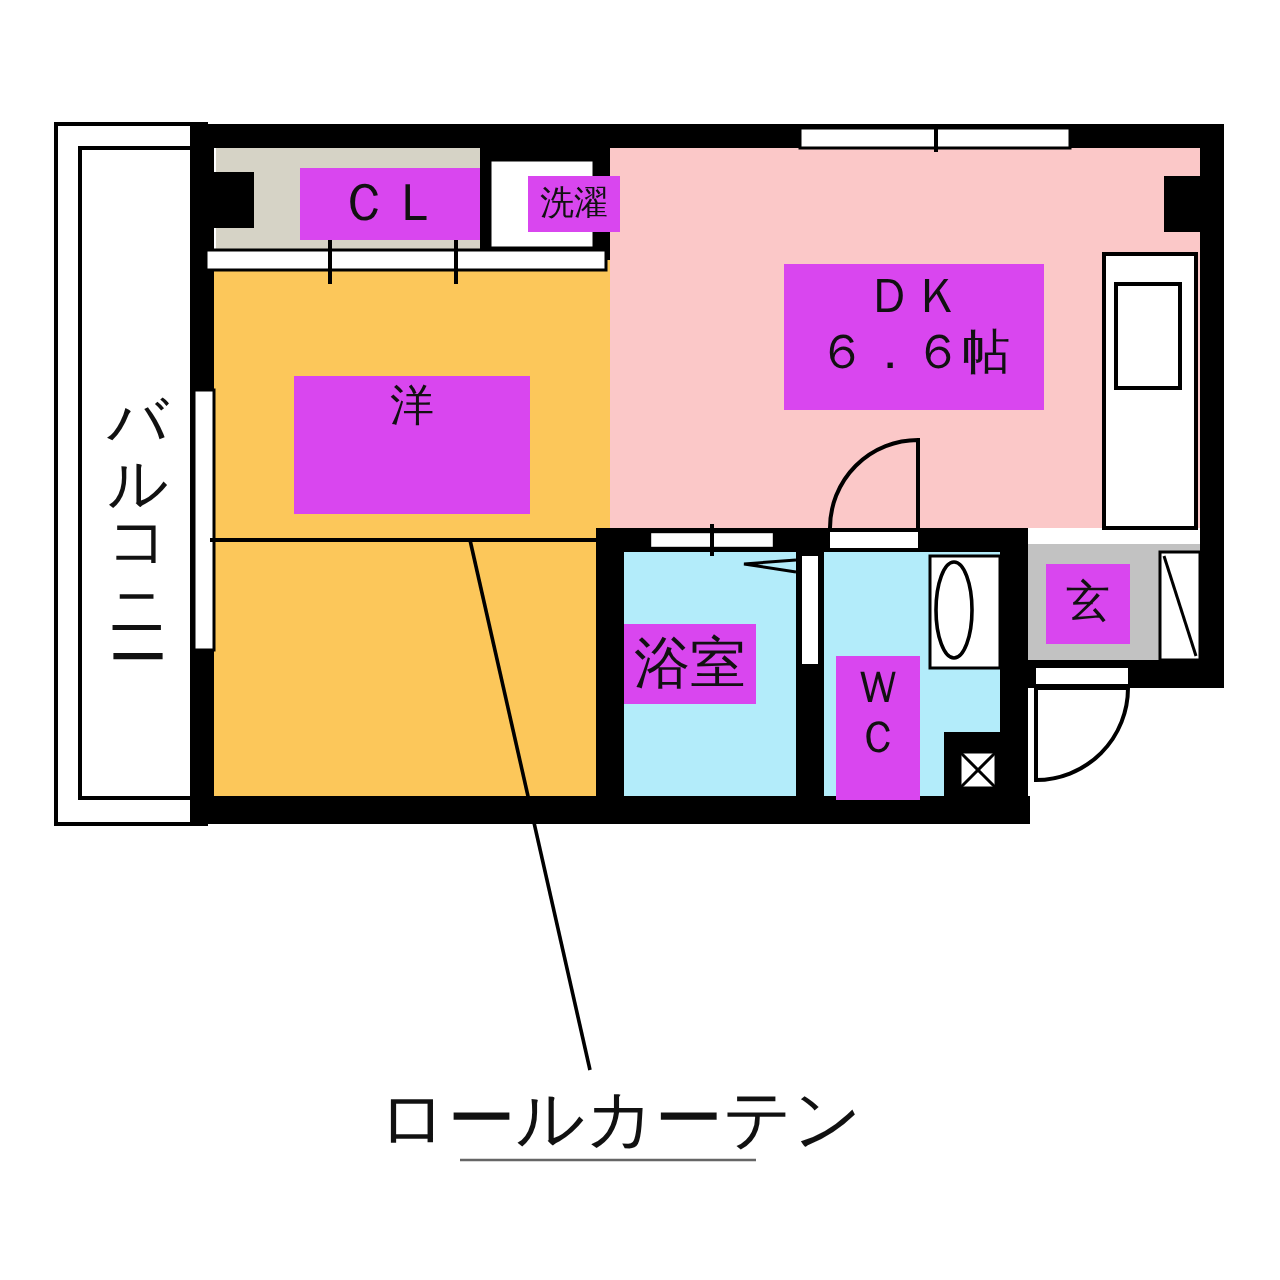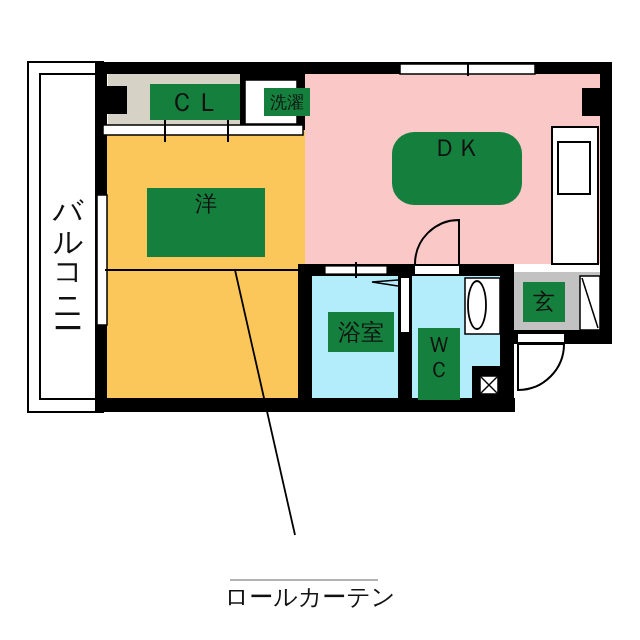--- a/index.html
+++ b/index.html
@@ -1,18 +1,18 @@
 <!DOCTYPE html>
 <html><head>
 <meta charset="utf-8">
 <style>
   html,body{margin:0;padding:0;background:#fff;}
   body{width:640px;height:640px;position:relative;overflow:hidden;font-family:"DejaVu Sans","Liberation Sans",sans-serif;}
   .abs{position:absolute;box-sizing:border-box;}
-  .lbl{position:absolute;background:#15803d;color:#111;text-align:center;line-height:1.15;}
+  .lbl{position:absolute;background:#d946ef;color:#111;text-align:center;line-height:1.15;}
 </style>
 </head>
 <body>
 
 <svg class="abs" style="left:0;top:0" width="640" height="640" viewBox="0 0 640 640">
 
   <rect x="28" y="62" width="75" height="350" fill="#fff" stroke="#000" stroke-width="2"></rect>
   <rect x="40" y="74" width="58" height="325" fill="#fff" stroke="#000" stroke-width="2"></rect>
 
   <rect x="105" y="130" width="200" height="270" fill="#fcc75a"></rect>
@@ -80,28 +80,29 @@
   <line x1="230" y1="580" x2="378" y2="580" stroke="#666" stroke-width="1.2"></line>
 </svg>
 
 <div class="lbl" style="left:150px;top:84px;width:90px;height:36px;font-size:26px;line-height:36px;">ＣＬ</div>
 <div class="lbl" style="left:264px;top:88px;width:46px;height:28px;font-size:17px;line-height:28px;">洗濯</div>
 
 <div class="lbl" style="left:147px;top:188px;width:118px;height:66px;font-size:22px;padding-top:3px;">
   <div>洋</div>
 </div>
 
-<div class="lbl" style="left:392px;top:132px;width:130px;height:70px;font-size:24px;padding-top:3px;border-radius:22px;">
+<div class="lbl" style="left:392px;top:132px;width:130px;height:70px;font-size:24px;padding-top:3px;">
   <div>ＤＫ</div>
+  <div>６．６帖</div>
 </div>
 
-<div class="lbl" style="left:328px;top:312px;width:66px;height:40px;font-size:23px;line-height:40px;">浴室</div>
+<div class="lbl" style="left:312px;top:312px;width:66px;height:40px;font-size:28px;line-height:40px;">浴室</div>
 
 <div class="lbl" style="left:418px;top:328px;width:42px;height:68px;font-size:22px;padding-top:4px;">
   <div>Ｗ</div>
   <div>Ｃ</div>
 </div>
 
 <div class="lbl" style="left:523px;top:282px;width:42px;height:40px;font-size:22px;line-height:40px;">玄</div>
 
 <div class="lbl" style="left:48px;top:160px;width:40px;height:170px;font-size:30px;line-height:40px;writing-mode:vertical-rl;background:transparent;">バルコニー</div>
 
-<div class="lbl" style="left:170px;top:540px;width:280px;height:40px;font-size:24px;line-height:40px;background:transparent;margin-top:37px;">ロールカーテン</div>
+<div class="lbl" style="left:170px;top:540px;width:280px;height:40px;font-size:34px;line-height:40px;background:transparent;">ロールカーテン</div>
 
 </body></html>

